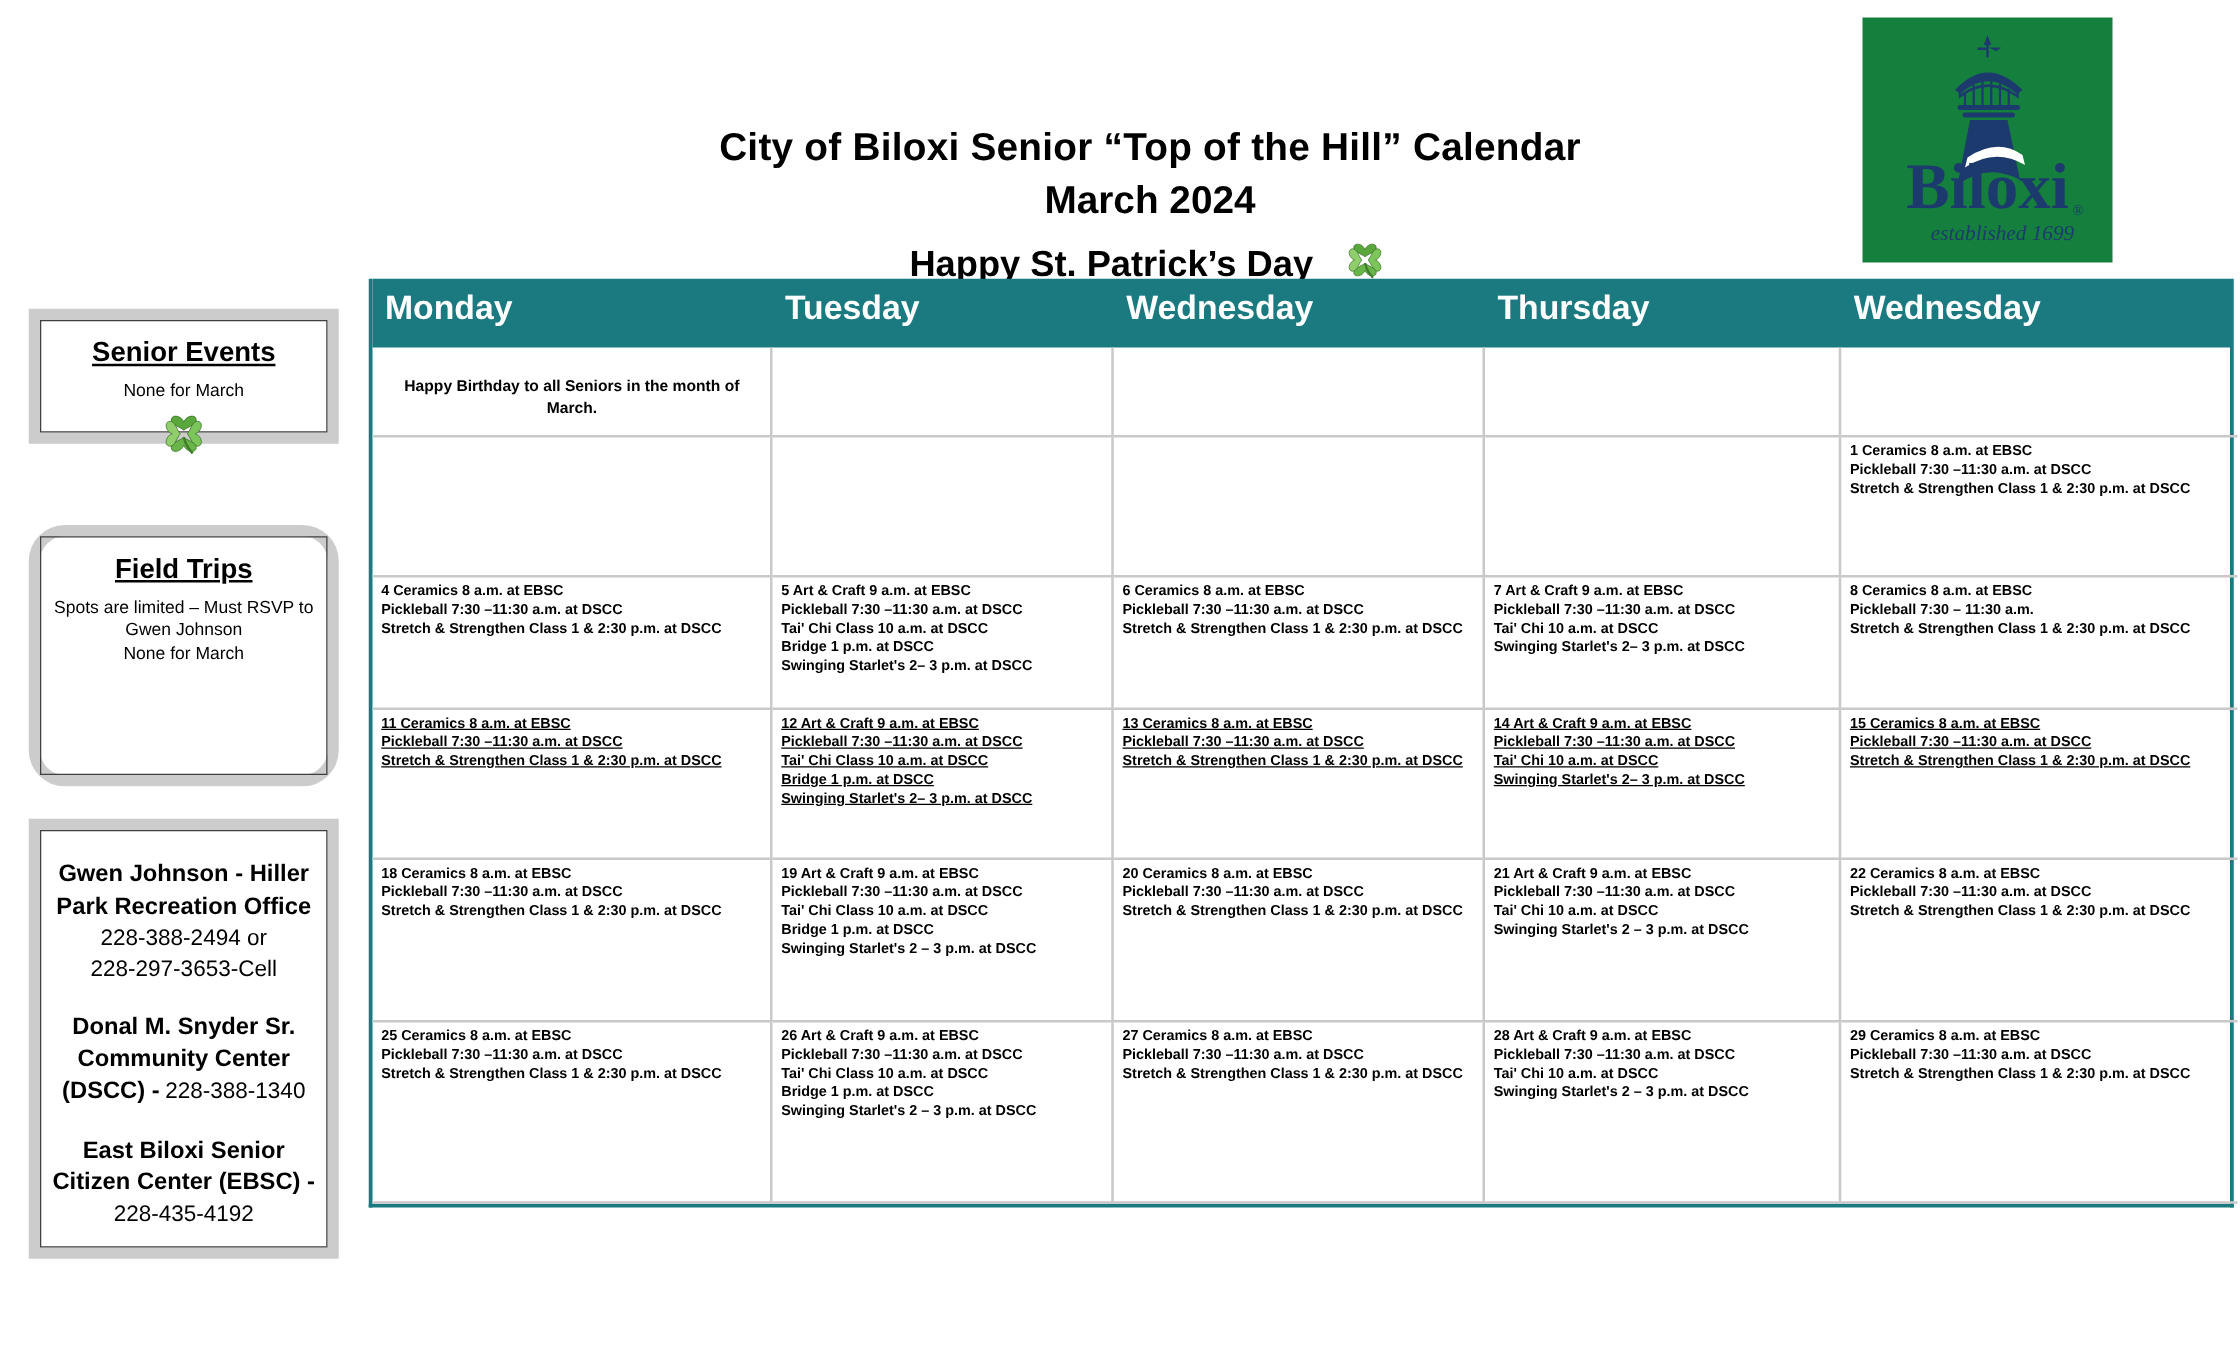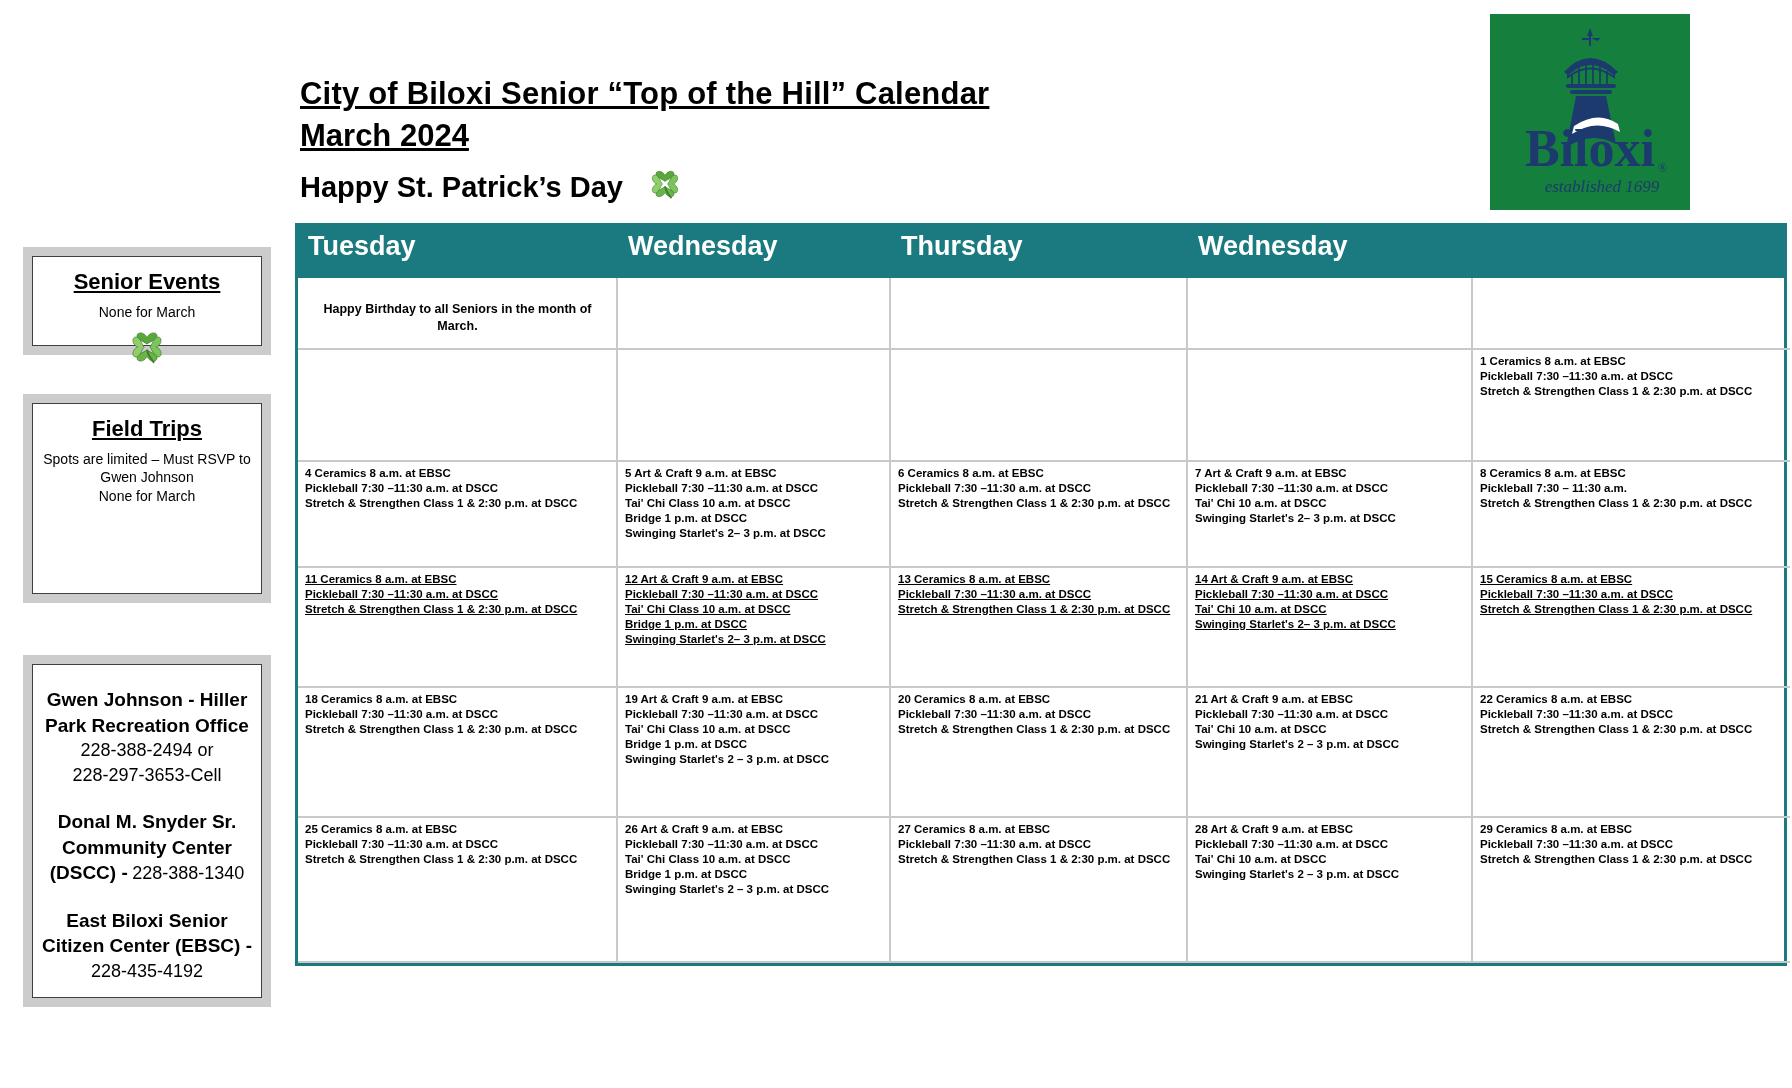--- a/index.html
+++ b/index.html
@@ -1,32 +1,32 @@
 <!DOCTYPE html>
 <html><head>
 <meta charset="utf-8">
 <style>
   * { margin:0; padding:0; box-sizing:border-box; }
   html,body { width:1792px; height:1088px; background:#ffffff;
     font-family:"Liberation Sans", sans-serif; overflow:hidden; position:relative; }
 
   
-  .title-block { position:absolute; left:300px; top:76px; width:1240px; color:#000;text-decoration:underline; }
+  .title-block { position:absolute; left:300px; top:100px; width:1240px; text-align:center; color:#000; }
   .title-1 { font-size:31px; font-weight:700; letter-spacing:0.2px; }
   .title-2 { font-size:31px; font-weight:700; margin-top:6px; }
   .title-3 { font-size:29px; font-weight:700; margin-top:12px; display:inline-flex; align-items:center; gap:22px; }
 
   
   .logo { position:absolute; left:1490px; top:14px; width:200px; height:196px; background:#15803d; }
 
   
   .side-box { position:absolute; left:23px; width:248px; border:9px solid #cccccc; background:#fff; }
   .side-inner { border:1px solid #3f3f3f; width:100%; height:100%; padding:12px 8px; text-align:center; }
   .box-events { top:247px; height:108px; }
-  .box-trips  { top:394px; height:209px; }
+  .box-trips  { top:420px; height:209px;border-radius:29px; }
   .box-contacts { top:655px; height:352px; }
   .side-heading { font-size:22px; font-weight:700; text-decoration:underline; margin-bottom:8px; }
   .side-text { font-size:14px; line-height:1.32; }
   .contact-bold { font-size:19px; font-weight:700; line-height:1.35; }
   .contact-normal { font-size:18px; line-height:1.35; }
   .contact-gap { height:22px; }
   .shamrock-wrap { margin-top:6px; }
 
   
   .calendar { position:absolute; left:295px; top:223px; width:1492px;
@@ -147,20 +147,21 @@
       <span class="contact-normal">228-388-1340</span>
     </div>
     <div class="contact-gap"></div>
     <div class="contact-bold">East Biloxi Senior Citizen Center (EBSC) -</div>
     <div class="contact-normal">228-435-4192</div>
   </div>
 </div>
 
 <div class="calendar">
   <div class="cal-header">
+    <div class="day">Monday</div>
     <div class="day">Tuesday</div>
     <div class="day">Wednesday</div>
     <div class="day">Thursday</div>
     <div class="day">Wednesday</div>
   </div>
 
   <div class="cal-row">
     <div class="cal-cell r0 birthday-cell">
       <span class="note">Happy Birthday to all Seniors in the month of March.</span>
       

